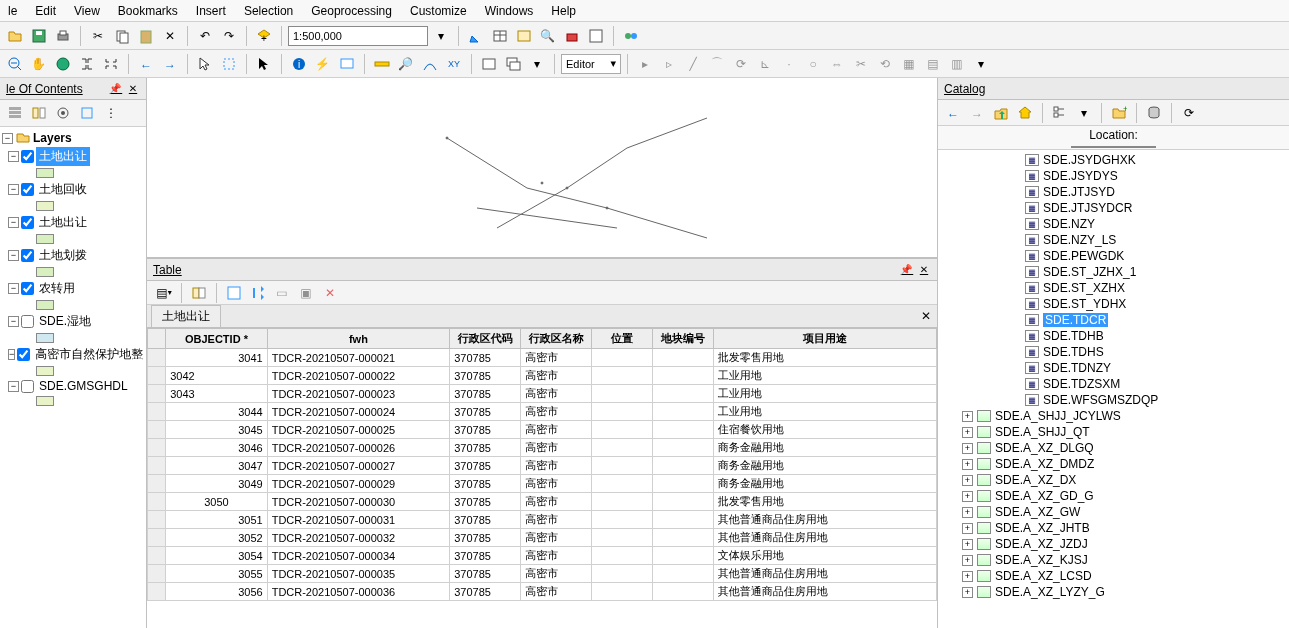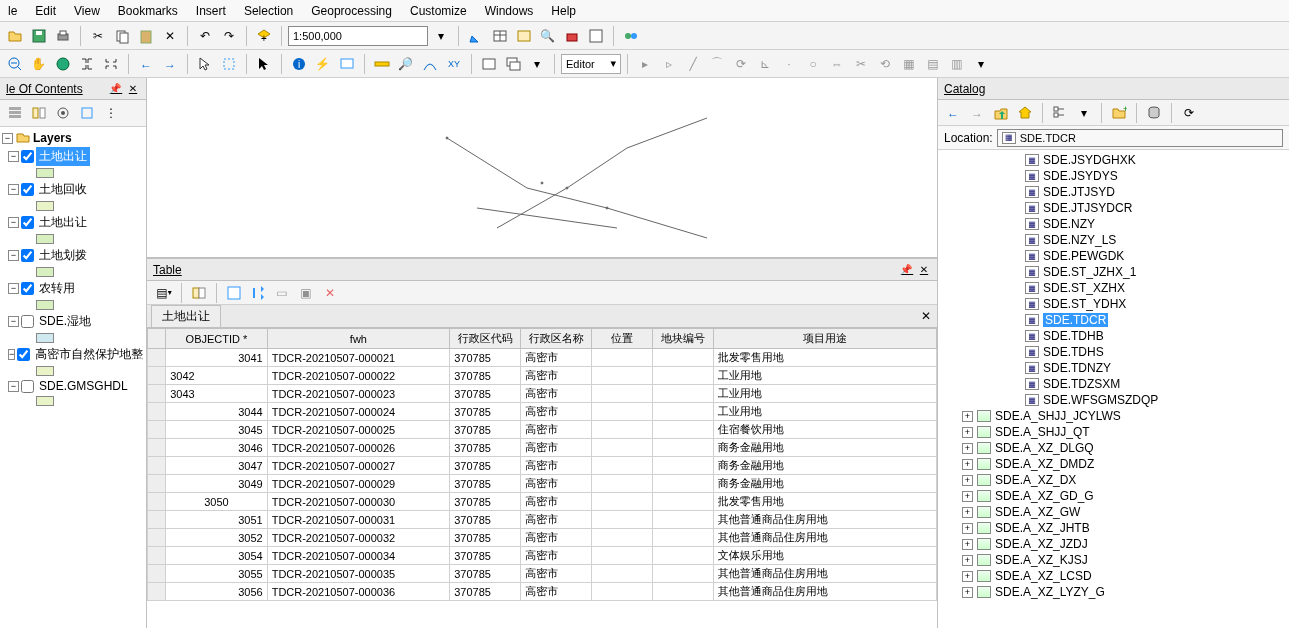--- a/index.html
+++ b/index.html
@@ -36,34 +36,34 @@
 .map-area { flex: 0 0 180px; border-bottom: 1px solid #c0c0c0; position: relative; background: #fff; overflow: hidden; }
 .map-sketch { position: absolute; inset: 0; }
 
 
 .table-window { flex: 1; display: flex; flex-direction: column; border-top: 1px solid #c0c0c0; }
 .table-toolbar { display: flex; gap: 2px; padding: 2px 6px; background: #f4f4f4; border-bottom: 1px solid #d0d0d0; height: 24px; align-items: center; }
 .table-tab { background: #eee; border: 1px solid #c0c0c0; border-bottom: none; padding: 2px 10px; margin-left: 4px; width: fit-content; font-size: 12px; }
 .table-tab-bar { display:flex; align-items:center; justify-content:space-between; background:#eaeaea; border-bottom:1px solid #c0c0c0; padding-right:6px;}
 .grid-wrap { flex: 1; overflow: auto; }
 table.grid { border-collapse: collapse; width: 100%; font-size: 11px; }
-table.grid th { background: #eee; border: 1px solid #c0c0c0; padding: 2px 4px; font-weight: normal; position: sticky; top: 0; white-space: nowrap; }
+table.grid th { background: #eee; border: 1px solid #c0c0c0; padding: 2px 4px; font-weight: bold; position: sticky; top: 0; white-space: nowrap; }
 table.grid td { border: 1px solid #d0d0d0; padding: 1px 4px; white-space: nowrap; }
 table.grid td.rowhdr { background: #eee; width: 16px; }
 col.objectid { width: 100px; }
 col.fwh { width: 180px; }
 col.admin-code { width: 70px; }
 col.admin-name { width: 70px; }
 col.pos { width: 60px; }
 col.block { width: 60px; }
 col.usage { width: 220px; }
 
 .catalog { width: 352px; border-left: 1px solid #c0c0c0; display: flex; flex-direction: column; }
 .catalog-toolbar { display: flex; gap: 2px; padding: 2px 4px; border-bottom: 1px solid #d0d0d0; background: #f4f4f4; align-items: center; height: 26px; }
-.loc-row { display: flex; align-items: center; gap: 4px; padding: 2px 6px; border-bottom: 1px solid #d0d0d0; background: #f8f8f8; height: 24px; }
+.loc-row { display: flex; align-items: center; gap: 4px; padding: 2px 6px; border-bottom: 1px solid #d0d0d0; background: #f8f8f8; height: 24px; flex-direction: column; }
 .loc-input { flex: 1; height: 18px; border: 1px solid #888; font-size: 11px; padding: 0 4px; display: flex; align-items: center; gap: 4px; overflow:hidden;}
 .cat-body { flex: 1; overflow: auto; padding: 2px 0 2px 70px; }
 .cat-item { display: flex; align-items: center; gap: 4px; padding: 1px 2px; white-space: nowrap; }
 .cat-item .exp { width: 11px; height: 11px; border: 1px solid #888; font-size: 9px; display: flex; align-items: center; justify-content: center; cursor: pointer; }
 .cat-item .noexp { width: 11px; }
 .cat-item .dbicon { width: 14px; height: 12px; background: #fff; border: 1px solid #888; font-size: 8px; display: flex; align-items: center; justify-content: center; color: #006; }
 .cat-item .fcicon { width: 14px; height: 12px; border: 1px solid #888; background: linear-gradient(#efe, #cfc); }
 .cat-item.selected span.label { background: #3399ff; color: #fff; padding: 0 2px; }
 svg { display:block; }
 </style>

